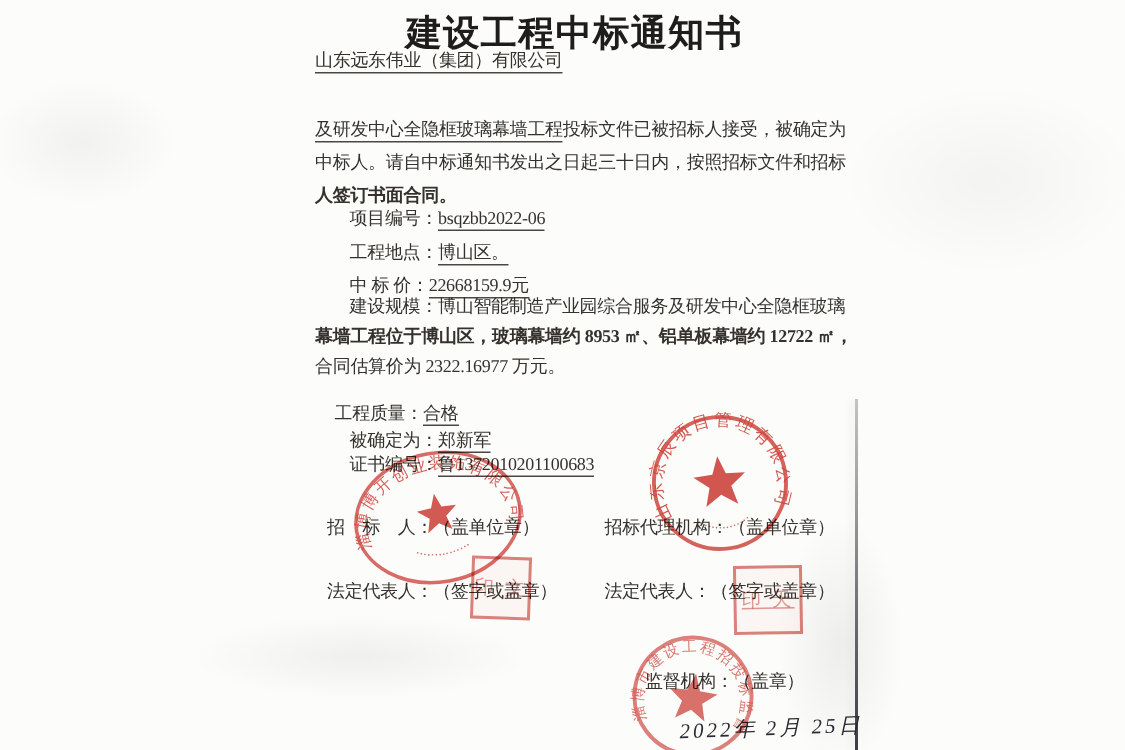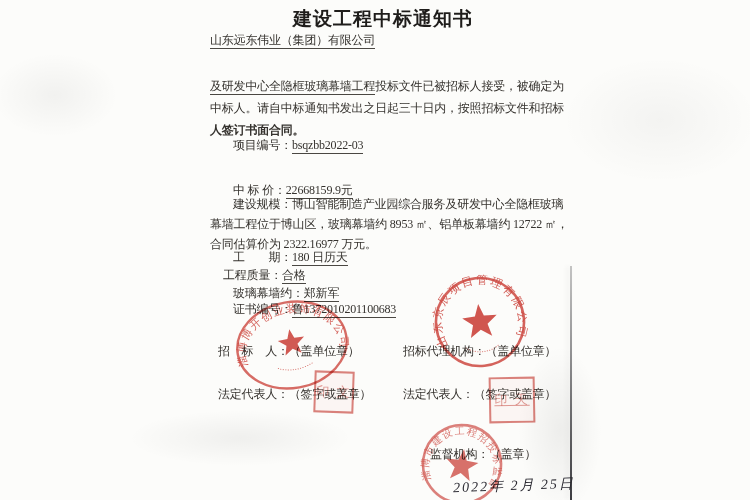--- a/index.html
+++ b/index.html
@@ -10,21 +10,21 @@
       radial-gradient(ellipse 140px 90px at 660px 120px, rgba(0,0,0,0.035), transparent 70%),
       radial-gradient(ellipse 160px 40px at 240px 438px, rgba(0,0,0,0.05), transparent 70%),
       radial-gradient(ellipse 60px 120px at 560px 430px, rgba(0,0,0,0.06), transparent 70%),
       #fcfcfa;
     font-family:"Liberation Serif", serif;
     color:#35322e;
   }
   .abs{position:absolute;white-space:nowrap;}
   .title{
     left:16px;right:0;top:6px;text-align:center;
-    font-size:19px;font-weight:bold;letter-spacing:1px;color:#1f1d1b;
+    font-size:24px;font-weight:bold;letter-spacing:1px;color:#1f1d1b;
   }
   .line{font-size:12px;letter-spacing:-0.2px;line-height:16px;}
   .u{border-bottom:1px solid #4a4742;padding-bottom:1px;}
   .handwrite{
     font-style:italic;font-size:14px;color:#2c2b33;letter-spacing:2px;
     transform:rotate(-2deg);
   }
   .stamp{position:absolute;mix-blend-mode:multiply;opacity:.9;}
   .stamp text{font-family:"Liberation Serif", serif;}
   .sq-stamp{
@@ -51,38 +51,38 @@
     <span class="u">山东远东伟业（集团）有限公司</span>
   </div>
 
   <div class="abs line" style="left:210px;top:78px;">
     <span class="u">及研发中心全隐框玻璃幕墙工程</span><span>投标文件已被招标人接受，被确定为</span>
   </div>
   <div class="abs line" style="left:210px;top:100px;">中标人。请自中标通知书发出之日起三十日内，按照招标文件和招标</div>
   <div class="abs line" style="left:210px;top:122px;font-weight:bold;">人签订书面合同。</div>
 
   <div class="abs line" style="left:233px;top:137px;">
-    <span>项目编号：</span><span class="u">bsqzbb2022-03</span>
+    <span>项目编号：</span><span class="u">bsqzbb2022-06</span>
+  </div>
+  <div class="abs line" style="left:233px;top:160px;">
+    <span>工程地点：</span><span class="u">博山区。</span>
   </div>
   <div class="abs line" style="left:233px;top:182px;">
     <span>中 标 价：</span><span class="u">22668159.9元</span>
   </div>
   <div class="abs line" style="left:233px;top:196px;">
     <span>建设规模：</span><span>博山智能制造产业园综合服务及研发中心全隐框玻璃</span>
   </div>
-  <div class="abs line" style="left:210px;top:216px;">幕墙工程位于博山区，玻璃幕墙约 8953 ㎡、铝单板幕墙约 12722 ㎡，</div>
+  <div class="abs line" style="left:210px;top:216px;font-weight:bold;">幕墙工程位于博山区，玻璃幕墙约 8953 ㎡、铝单板幕墙约 12722 ㎡，</div>
   <div class="abs line" style="left:210px;top:236px;">合同估算价为 2322.16977 万元。</div>
-  <div class="abs line" style="left:233px;top:249px;">
-    <span>工　　期：</span><span class="u">180 日历天</span>
-  </div>
   <div class="abs line" style="left:223px;top:267px;">
     <span>工程质量：</span><span class="u">合格</span>
   </div>
   <div class="abs line" style="left:233px;top:285px;">
-    <span>玻璃幕墙约：</span><span class="u">郑新军</span>
+    <span>被确定为：</span><span class="u">郑新军</span>
   </div>
   <div class="abs line" style="left:233px;top:301px;">
     <span>证书编号：</span><span class="u">鲁1372010201100683</span>
   </div>
 
   <div class="abs line" style="left:218px;top:343px;">
     <span>招　标　人：</span><span>（盖单位章）</span>
   </div>
   <div class="abs line" style="left:403px;top:343px;">
     <span>招标代理机构：</span><span>（盖单位章）</span>

